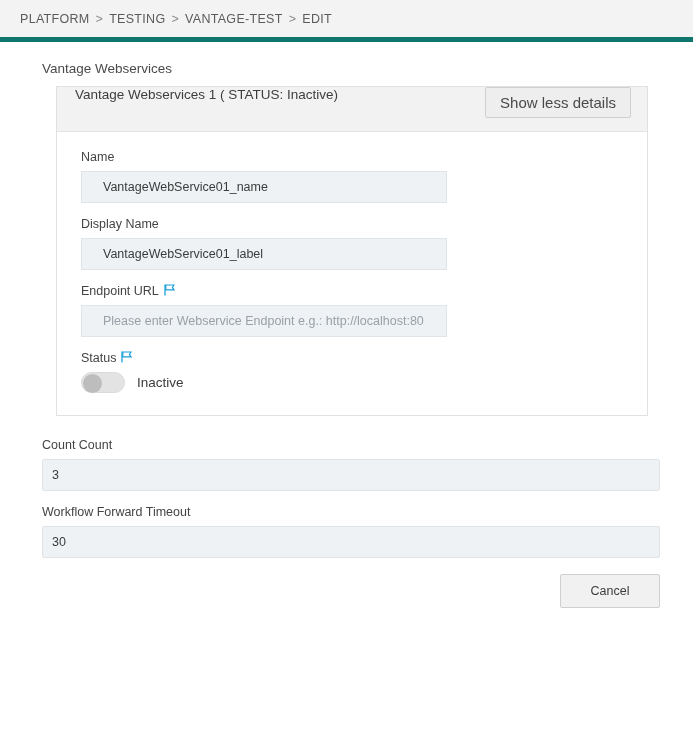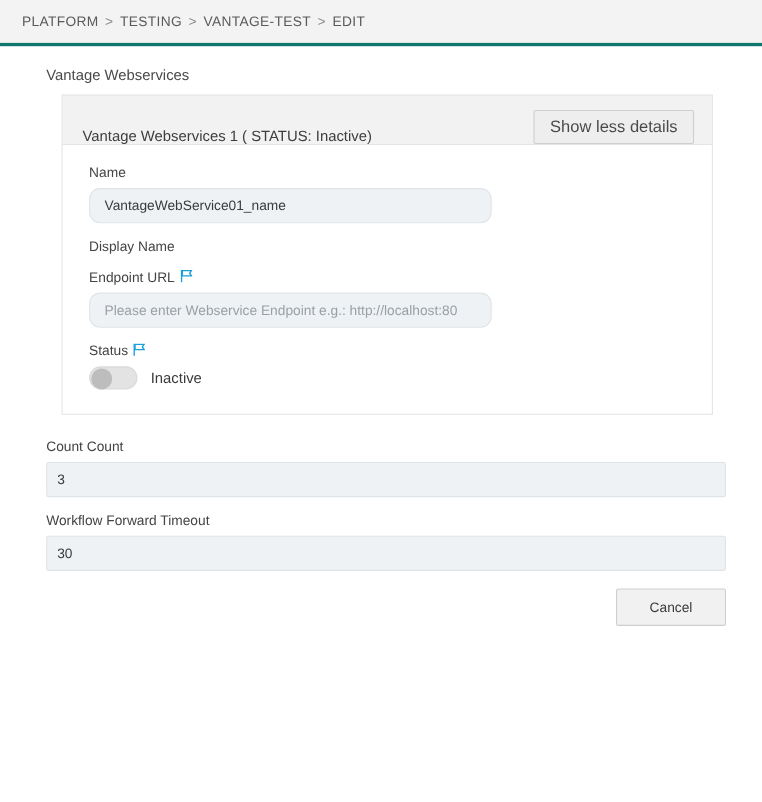--- a/index.html
+++ b/index.html
@@ -14,21 +14,21 @@
   .page {
     position: relative;
     width: 693px;
     height: 729px;
     background: #fff;
   }
   
   .breadcrumb {
     height: 42px;
     background: #f3f3f3;
-    border-bottom: 3px solid #0f766e;
+    border-bottom: 5px solid #0f766e;
     display: flex;
     align-items: center;
     padding: 0 20px;
     font-size: 12.5px;
     letter-spacing: .3px;
     color: #5a5a5a;
   }
   .crumb { color: #5a5a5a; cursor: pointer; }
   .crumb.last { color: #5a5a5a; }
   .crumb-sep { margin: 0 6px; color: #8a8a8a; }
@@ -47,21 +47,21 @@
     border: 1px solid #e1e1e1;
     background: #fafafa;
     margin-left: 14px;
     width: 592px;
   }
   .panel-head {
     height: 45px;
     background: #f2f2f2;
     border-bottom: 1px solid #e4e4e4;
     display: flex;
-    align-items: flex-end;
+    align-items: flex-start;
     justify-content: space-between;
     padding: 0 16px 0 18px;
   }
   .panel-head-title {
     font-size: 13.5px;
     color: #3d3d3d;
   }
   .btn {
     font-family: "Liberation Sans", sans-serif;
     font-size: 15px;
@@ -90,25 +90,25 @@
     gap: 5px;
   }
   .flag-icon { display: inline-block; line-height: 1; }
   .flag-icon svg { display: block; }
 
   .input {
     width: 366px;
     height: 32px;
     background: #eef2f5;
     border: 1px solid #dfe4e8;
-    border-radius: 10px;
+    border-radius: 0;
     font-family: "Liberation Sans", sans-serif;
     font-size: 12.5px;
     color: #3b3b3b;
-    padding: 0 13px;
+    padding: 0 21px;
     outline: none;
   }
   .input::placeholder { color: #9aa0a6; }
 
   
   .toggle-row { display: flex; align-items: center; gap: 12px; margin-top: 4px; }
   .toggle {
     width: 44px; height: 21px;
     background: #e3e3e3;
     border-radius: 11px;
@@ -194,20 +194,21 @@
           <div class="field-label">
             <span>Name</span>
           </div>
           <input class="input" type="text" value="VantageWebService01_name" style="">
         </div>
 
         <div class="field">
           <div class="field-label">
             <span>Display Name</span>
           </div>
+          <input class="input" type="text" value="VantageWebService01_label" style="">
         </div>
 
         <div class="field">
           <div class="field-label">
             <span>Endpoint URL</span>
             <span class="flag-icon">
               <svg width="11" height="12" viewBox="0 0 11 12">
                 <path d="M1 0.5 L1 11.5" stroke="#1a9fd9" stroke-width="1.3" fill="none"></path>
                 <path d="M1.8 1 L10 1 L8.4 3.4 L10 5.8 L1.8 5.8 Z" fill="none" stroke="#1a9fd9" stroke-width="1.2"></path>
               </svg>

